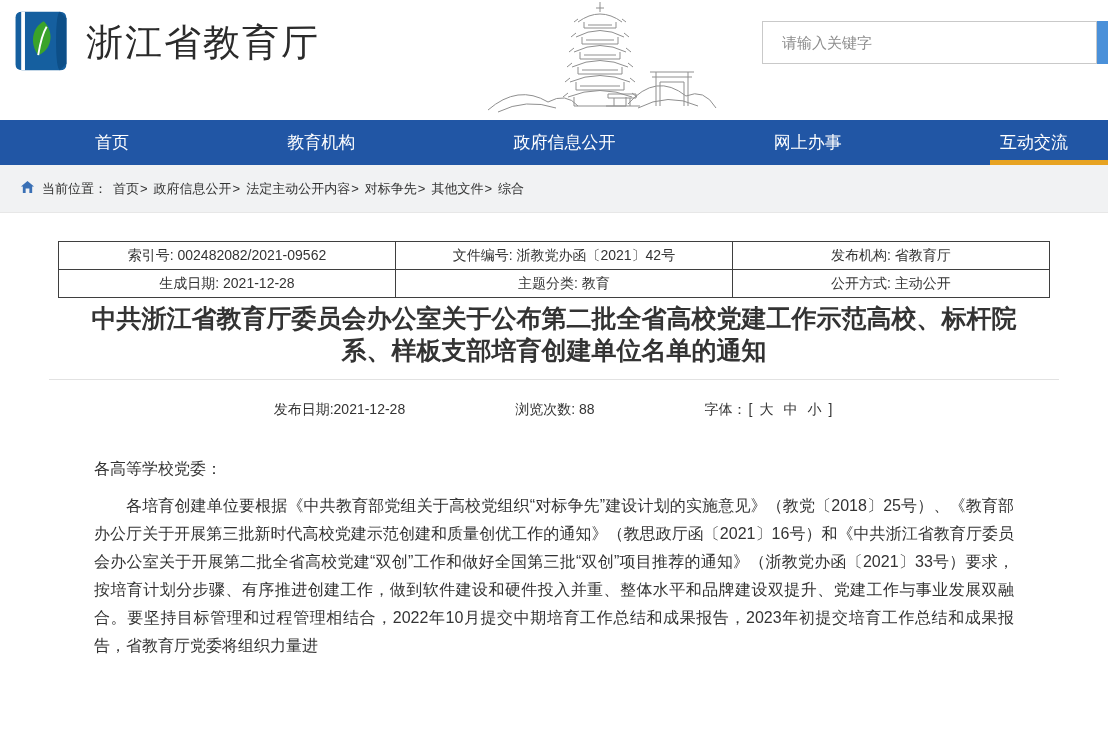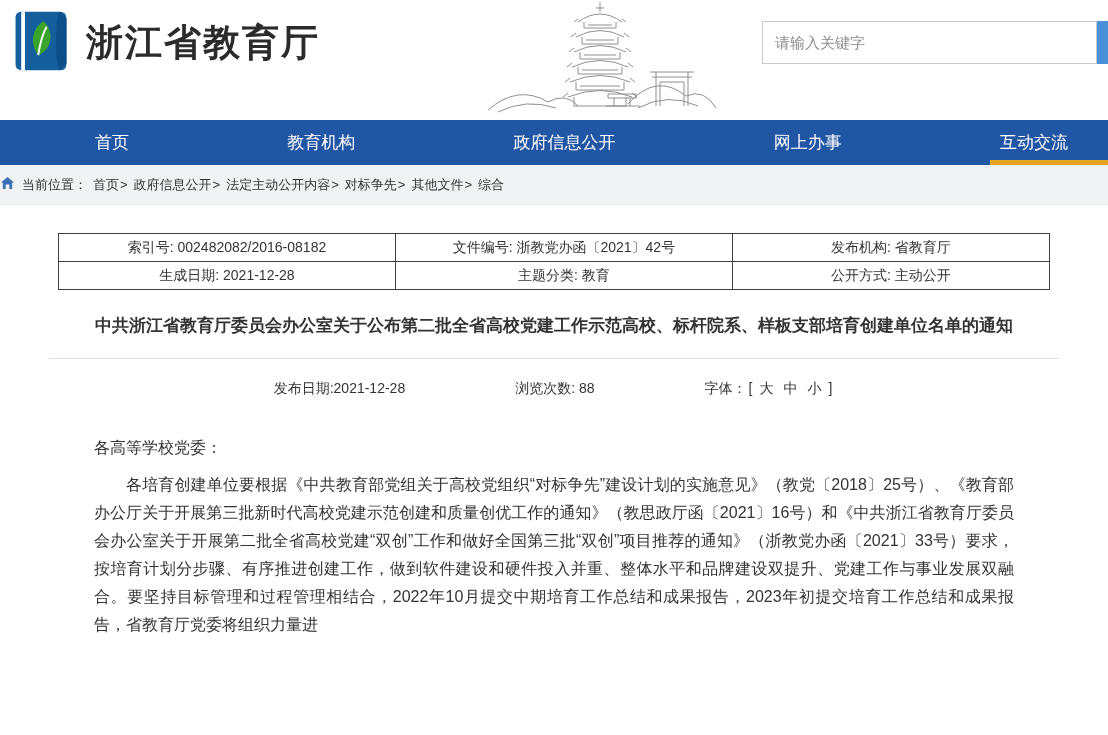--- a/index.html
+++ b/index.html
@@ -10,28 +10,28 @@
     color: #333;
     font-family: "Liberation Sans", "DejaVu Sans", sans-serif;
   }
 
   
   .header { position: relative; height: 120px; background: #fff; }
   .logo { position: absolute; left: 12px; top: 8px; display: flex; align-items: center; gap: 16px; cursor: pointer; }
   .logo-icon { width: 58px; height: 66px; }
   .logo-title {
     font-family: "DejaVu Serif", "Liberation Serif", serif;
-    font-size: 37px; font-weight: bold; color: #2b2b2b; letter-spacing: 2px;
+    font-size: 37px; font-weight: normal; color: #2b2b2b; letter-spacing: 2px;
     white-space: nowrap;
   }
   .pagoda { position: absolute; left: 478px; top: 0; width: 244px; height: 116px; }
   .search-bar { position: absolute; left: 762px; top: 21px; display: flex; }
   .search-input {
     width: 335px; height: 43px; border: 1px solid #c9c9c9; background: #fff;
-    padding: 0 12px; font-size: 15px; color: #333; outline: none;
+    padding: 0 19px; font-size: 15px; color: #333; outline: none;
     font-family: inherit;
   }
   .search-input::placeholder { color: #8c8c8c; }
   .search-btn { width: 46px; height: 43px; background: #4a90d9; border: none; cursor: pointer; flex: none; }
 
   
   .nav {
     height: 45px; background: #2156a5; display: flex; align-items: stretch;
     justify-content: space-between; padding: 0 30px 0 85px;
   }
@@ -39,42 +39,42 @@
     position: relative; color: #fff; font-size: 17px; line-height: 45px;
     padding: 0 10px; cursor: pointer; white-space: nowrap;
   }
   .nav-item.active::after {
     content: ""; position: absolute; left: 0; bottom: 0;
     width: 200px; height: 5px; background: #e7a322;
   }
 
   
   .breadcrumb {
-    height: 40px; background: #f1f2f3; border-bottom: 1px solid #e7e7e7;
+    height: 48px; background: #f1f2f3; border-bottom: 1px solid #e7e7e7;
     display: flex; align-items: center; font-size: 13px; color: #333;
-    padding-left: 0; white-space: nowrap;
+    padding-left: 20px; white-space: nowrap;
   }
   .home-icon { width: 15px; height: 14px; margin-right: 7px; flex: none; }
   .bc-label { margin-right: 6px; }
   .crumb { cursor: pointer; color: #333; text-decoration: none; }
   .sep { margin: 0 6px 0 1px; }
 
   
   .doc-table { width: 992px; margin: 28px auto 0; border-collapse: collapse; table-layout: fixed; }
   .doc-table td {
     border: 1px solid #3f3f3f; height: 28px; text-align: center;
     font-size: 14px; color: #333; padding: 2px 4px; background: #fff;
     overflow: hidden; white-space: nowrap;
   }
   .col-a { width: 34%; } .col-b { width: 34%; } .col-c { width: 32%; }
 
   
   .article-title {
-    width: 965px; margin: 17px auto 0; text-align: center;
-    font-size: 17px; line-height: 38px; font-weight: 600; color: #333;
+    width: 965px; margin: 4px auto 0; text-align: center;
+    font-size: 25px; line-height: 32px; font-weight: 600; color: #333;
   }
   .divider { border: none; border-top: 1px solid #e2e2e2; width: 1010px; margin: 13px auto 0; }
   .meta-row {
     display: flex; justify-content: center; align-items: flex-start;
     margin-top: 21px; font-size: 14px; color: #333;
   }
   .meta-item { margin: 0 55px; white-space: nowrap; }
   .font-ctl { margin: 0 55px; white-space: nowrap; }
   .font-size-link { cursor: pointer; margin: 0 5px; }
   .bracket { margin: 0 2px; }
@@ -162,21 +162,21 @@
   <a class="crumb">对标争先</a>
   <span class="sep">&gt;</span>
   <a class="crumb">其他文件</a>
   <span class="sep">&gt;</span>
   <a class="crumb">综合</a>
 </div>
 
 <table class="doc-table">
   <tbody>
     <tr>
-      <td class="col-a">索引号: 002482082/2016-08182</td>
+      <td class="col-a">索引号: 002482082/2021-09562</td>
       <td class="col-b">文件编号: 浙教党办函〔2021〕42号</td>
       <td class="col-c">发布机构: 省教育厅</td>
     </tr>
     <tr>
       <td class="col-a">生成日期: 2021-12-28</td>
       <td class="col-b">主题分类: 教育</td>
       <td class="col-c">公开方式: 主动公开</td>
     </tr>
   </tbody>
 </table>

